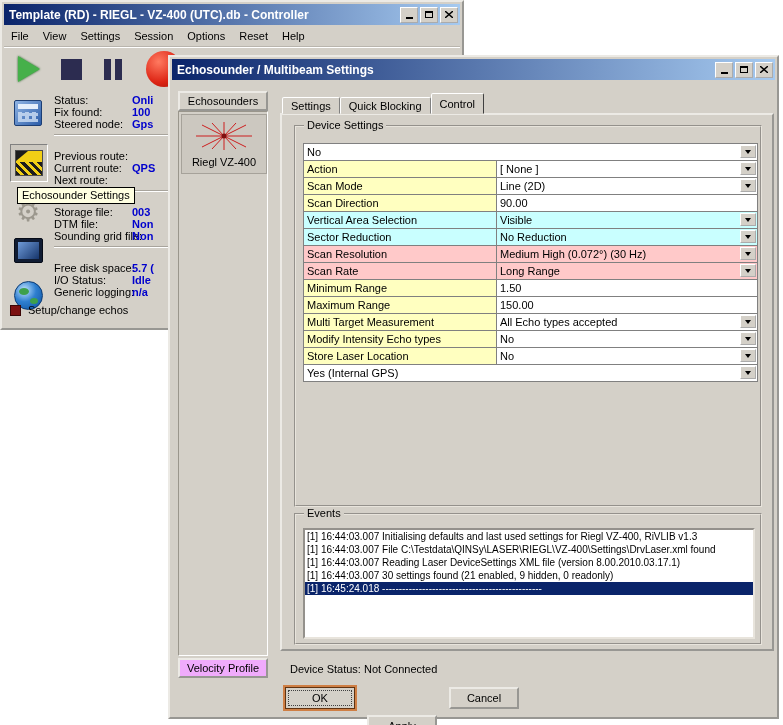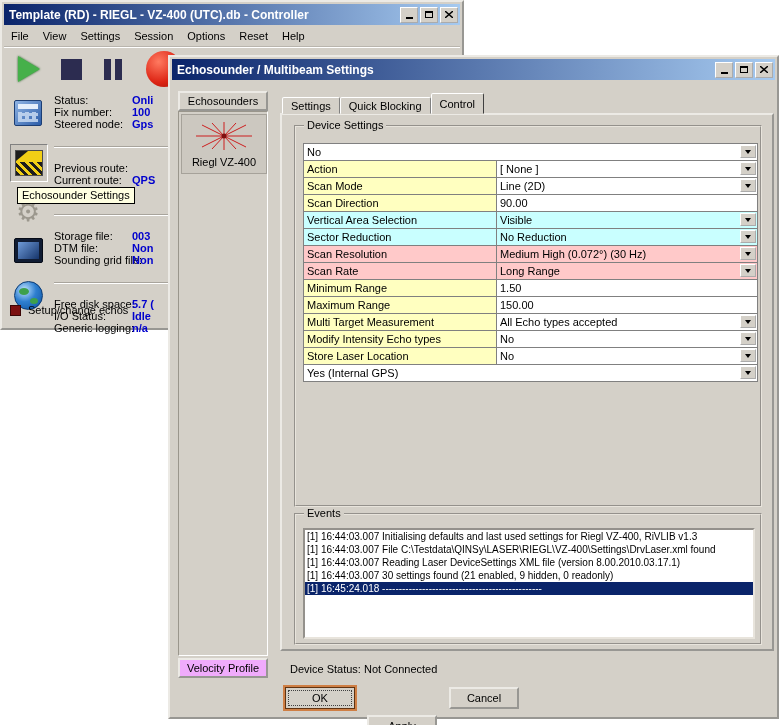--- a/index.html
+++ b/index.html
@@ -39,21 +39,21 @@
   .ic-echo::after{content:"";position:absolute;left:0;top:0;border-left:12px solid #1d1d1d;border-bottom:10px solid transparent;}
   .ic-gear{color:#9c988e;font-size:27px;line-height:30px;}
   .ic-disp{width:27px;height:23px;background:#101c33;border:1px solid #060b16;border-radius:2px;position:relative;}
   .ic-disp::before{content:"";position:absolute;left:3px;top:3px;right:3px;bottom:3px;
     background:linear-gradient(135deg,#6f9bd8,#16356b);}
   .ic-globe{width:27px;height:27px;border-radius:50%;border:1px solid #0a3a74;position:relative;
     background:radial-gradient(circle at 35% 30%,#c2e4ff,#2f7fd0 45%,#0b4f9b);}
   .ic-globe::before{content:"";position:absolute;left:4px;top:6px;width:10px;height:7px;border-radius:50%;background:#3da04c;}
   .ic-globe::after{content:"";position:absolute;right:4px;bottom:5px;width:8px;height:6px;border-radius:50%;background:#3da04c;}
   #status-groups{position:absolute;left:52px;top:92px;width:116px;}
-  .sgroup{padding-bottom:16px;margin-bottom:15px;border-bottom:1px solid #a8a49c;box-shadow:0 1px 0 #fff;}
+  .sgroup{padding-bottom:4px;margin-bottom:15px;border-bottom:1px solid #a8a49c;box-shadow:0 1px 0 #fff;}
   .sgroup:last-child{border-bottom:none;box-shadow:none;margin-bottom:0;}
   .srow{display:flex;height:12px;line-height:12px;white-space:nowrap;overflow:hidden;}
   .slabel{width:78px;flex:0 0 auto;}
   .sval{color:#0000cd;font-weight:bold;}
   .statusline{position:absolute;left:8px;top:302px;display:flex;align-items:center;}
   .led{width:9px;height:9px;background:#7c1010;border:1px solid #3c0606;margin-right:7px;}
   .tooltip{position:absolute;left:17px;top:187px;z-index:6;background:#ffffe1;border:1px solid #000;
     padding:1px 4px;height:13px;line-height:13px;white-space:nowrap;}
   
   #dialog{left:168px;top:55px;width:611px;height:664px;z-index:10;}
@@ -155,21 +155,21 @@
   <div class="side-icon" style="top:275px">
       <span class="ic-globe"></span>
     </div>
   <div id="status-groups">
       <div class="sgroup">
         <div class="srow">
           <span class="slabel">Status:</span>
           <span class="sval">Onli</span>
         </div>
         <div class="srow">
-          <span class="slabel">Fix number:</span>
+          <span class="slabel">Fix found:</span>
           <span class="sval">100</span>
         </div>
         <div class="srow">
           <span class="slabel">Steered node:</span>
           <span class="sval">Gps</span>
         </div>
       </div>
       <div class="sgroup">
         <div class="srow">
           <span class="slabel">Previous route:</span>

